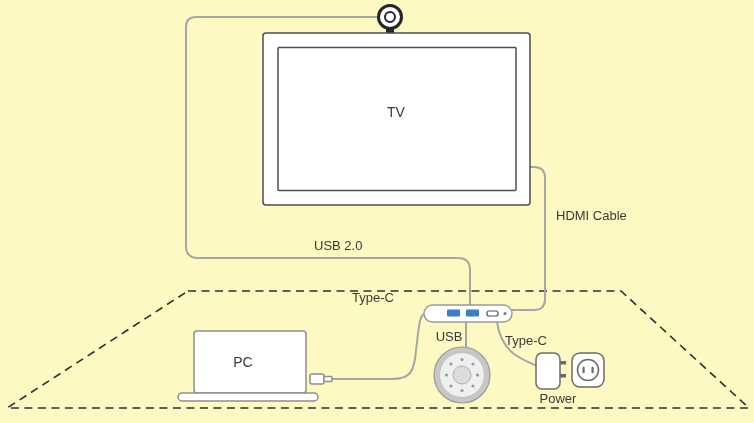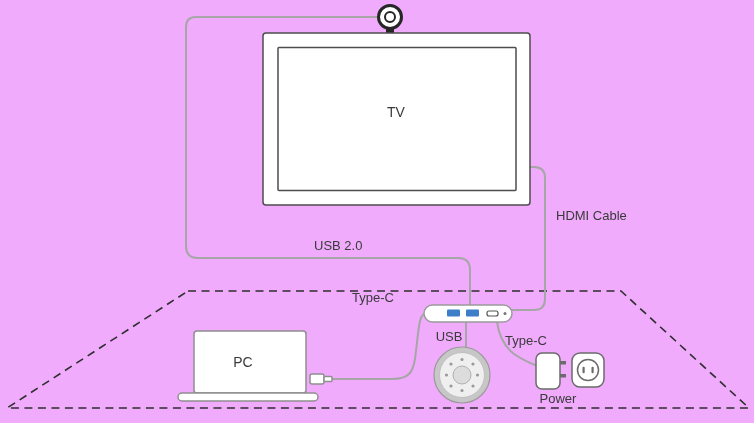--- a/index.html
+++ b/index.html
@@ -1,20 +1,20 @@
 <!DOCTYPE html>
 <html><head>
 <meta charset="utf-8">
 <style>
   html, body { margin: 0; padding: 0; background: #ffffff; }
   .stage {
     position: relative;
     width: 754px;
     height: 423px;
-    background: #f0abfc;
+    background: #fef9c3;
     font-family: "Liberation Sans", sans-serif;
     overflow: hidden;
     text-align: right;
   }
   svg { display: block; }
   .cable { fill: none; stroke: #a6a6a6; stroke-width: 2; stroke-linecap: round; }
   .outline { fill: #ffffff; stroke: #4d4d4d; stroke-width: 1.5; }
   .outline-light { fill: #ffffff; stroke: #8f8f8f; stroke-width: 1.5; }
   .table-edge { fill: none; stroke: #2e2e2e; stroke-width: 1.6; stroke-dasharray: 8 5.5; }
   .diagram-label { font-family: "Liberation Sans", sans-serif; font-size: 13px; fill: #3a3a3a; }

